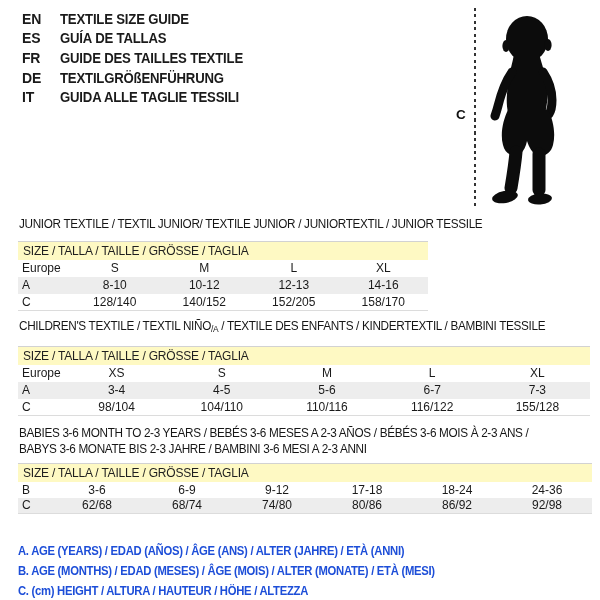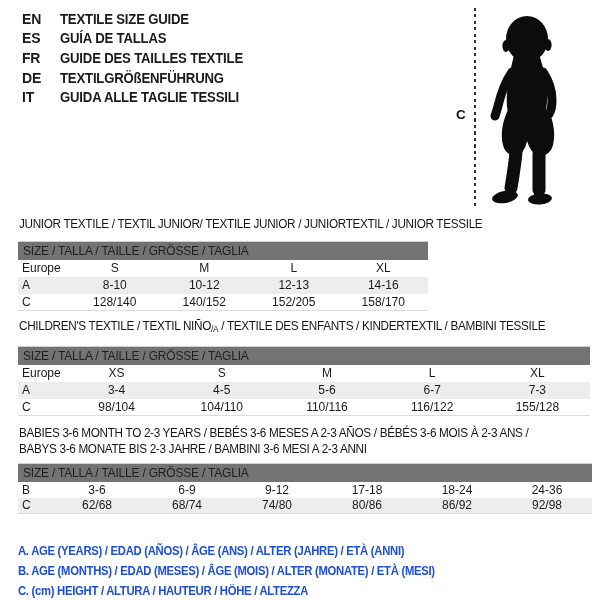--- a/index.html
+++ b/index.html
@@ -30,21 +30,21 @@
     letter-spacing:-0.35px; white-space:nowrap; color:#161616;
   }
   .table-title .sub { font-size:9px; vertical-align:-2px; }
 
   
   .size-table {
     position:absolute; left:18px; border-collapse:collapse; table-layout:fixed;
     font-size:12px; color:#1a1a1a; border-bottom:1px solid #dcdcdc;
   }
   .size-table th {
-    background:#737373; border-top:1px solid #d2d2d2; height:18px;
+    background:#fef9c3; border-top:1px solid #d2d2d2; height:18px;
     font-weight:normal; text-align:left; padding-left:5px; font-size:12px;
     color:#1f1f1f; letter-spacing:-0.2px;
   }
   .size-table td { height:17px; text-align:center; padding:0; font-size:12px; }
   .size-table td.lbl { text-align:left; padding-left:4px; }
   .size-table tr.alt td { background:#ededed; }
   .t3 td { height:16px; }
 
   
   .footnotes { position:absolute; left:18px; top:541px; }

